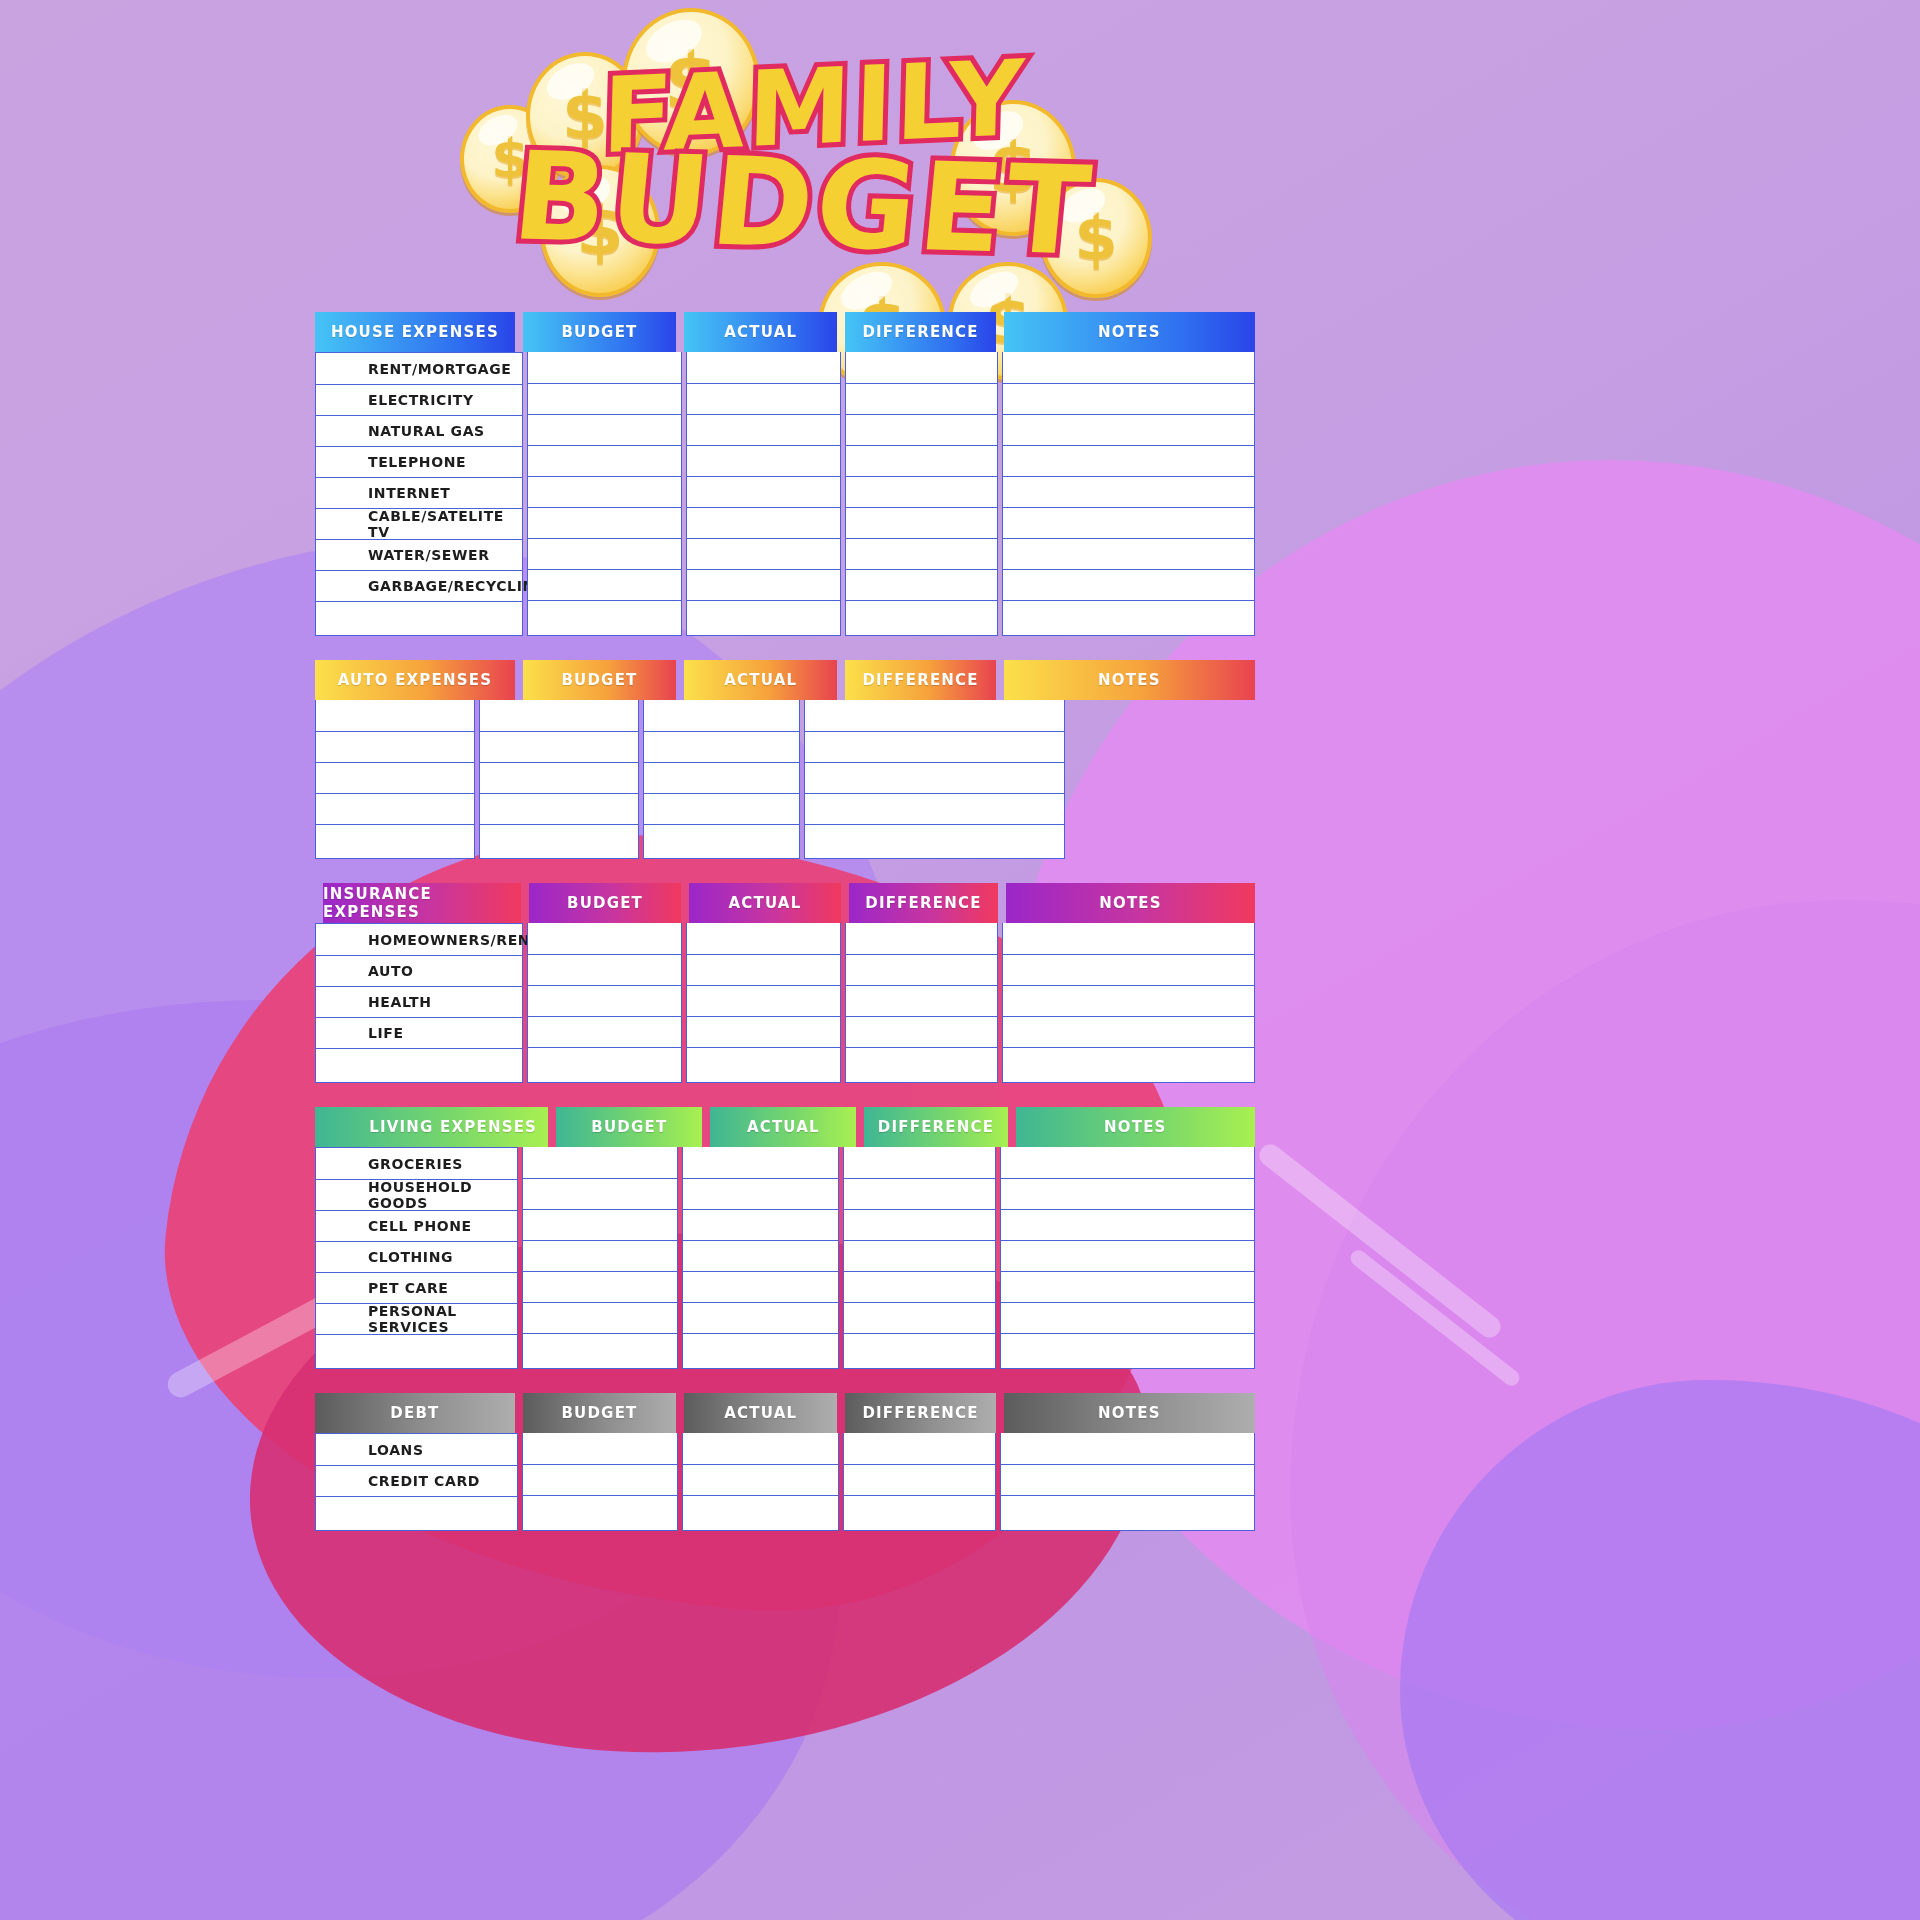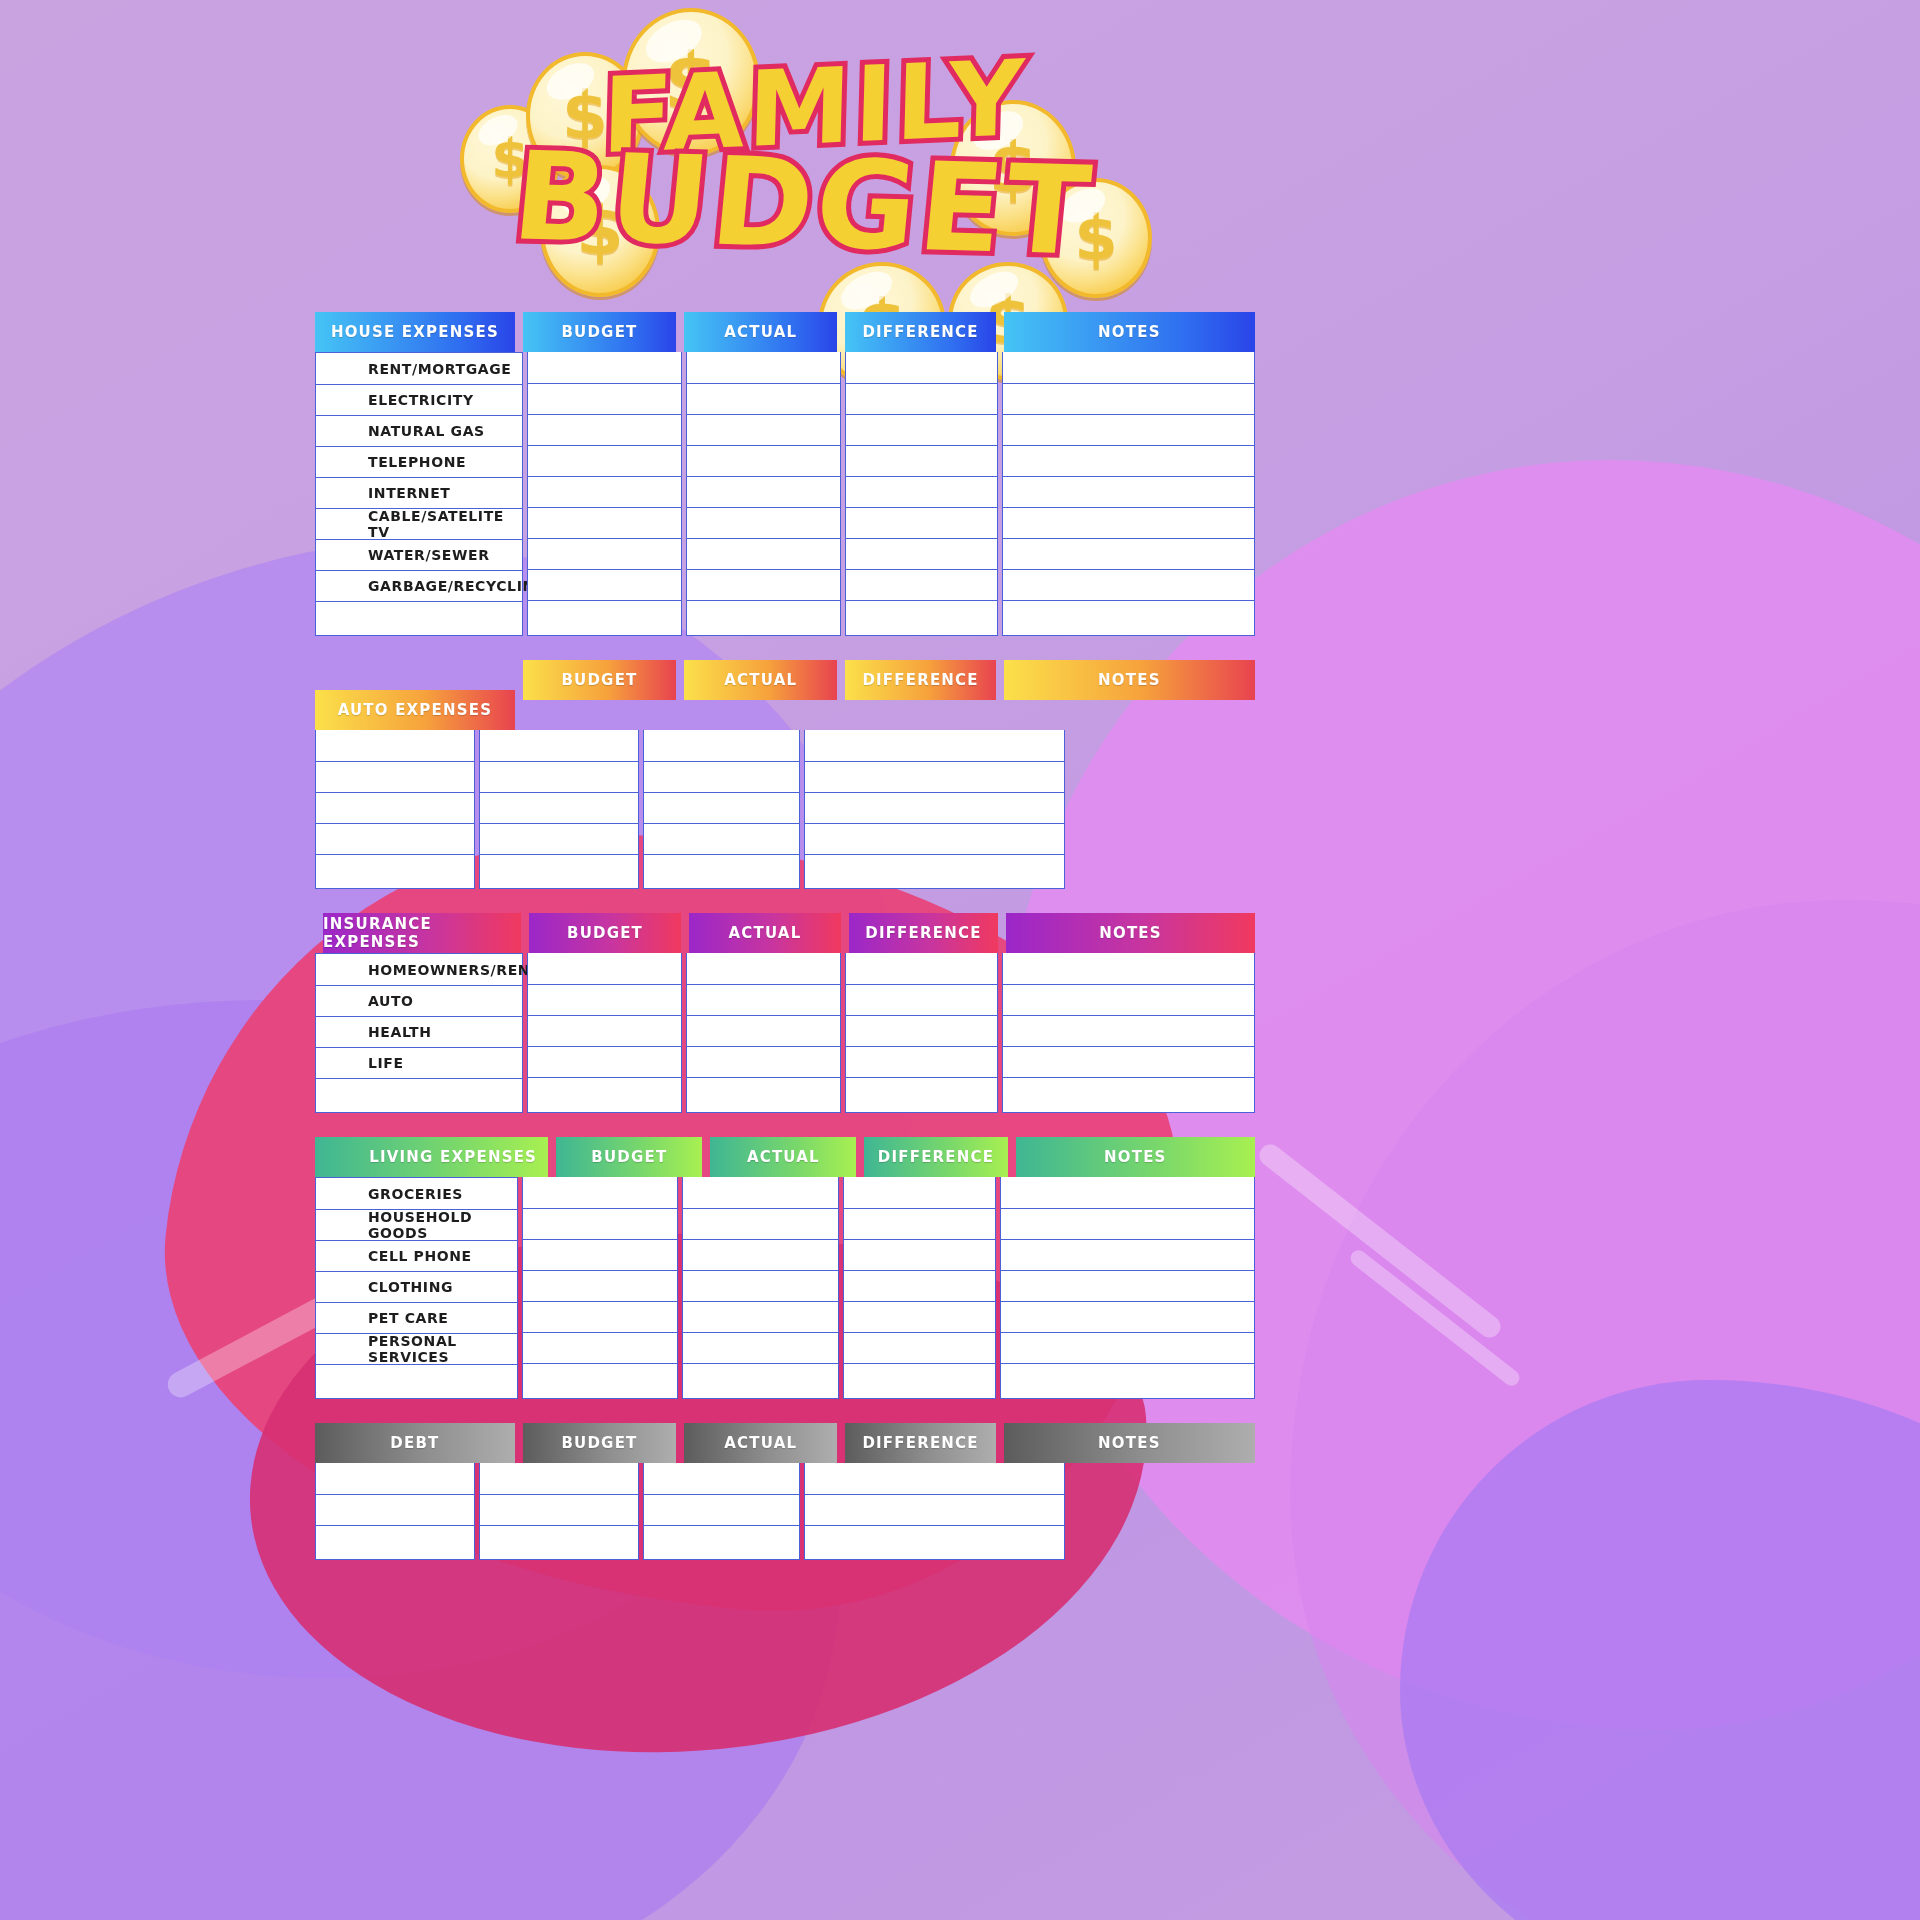--- a/index.html
+++ b/index.html
@@ -99,21 +99,21 @@
   .cat-col{border:1px solid #4a61d8;background:#fff;}
   .cat-col .cell{height:31px;border-top:1px solid #4a61d8;box-sizing:border-box;
      display:flex;align-items:center;padding-left:52px;
      font-weight:700;font-size:14px;color:#1d1d1d;letter-spacing:.6px;}
   .cat-col .cell:first-child{border-top:none;text-align:center;}
   .cell.tall{height:34px;}
 
   
   .g-house-cat{background:linear-gradient(90deg,#45c4f5 0%,#2f6ef0 72%,#2a44e8 100%);}
   .g-house{background:linear-gradient(90deg,#45c4f5 0%,#2f6ef0 72%,#2a44e8 100%);}
-  .g-auto-cat{background:linear-gradient(90deg,#fbe04a 0%,#f6a23c 55%,#e8434f 100%);margin-top:30px;}
+  .g-auto-cat{background:linear-gradient(90deg,#fbe04a 0%,#f6a23c 55%,#e8434f 100%);}
   .g-auto{background:linear-gradient(90deg,#fbe04a 0%,#f6a23c 55%,#e8434f 100%);}
   .g-ins-cat{background:linear-gradient(90deg,#9b27c9 0%,#c8359f 55%,#f0395f 100%);margin-left:8px;}
   .g-ins{background:linear-gradient(90deg,#9b27c9 0%,#c8359f 55%,#f0395f 100%);}
   .g-liv-cat{background:linear-gradient(90deg,#3fb694 0%,#7ad86a 60%,#a8f051 100%);padding-left:43px;}
   .g-liv{background:linear-gradient(90deg,#3fb694 0%,#7ad86a 60%,#a8f051 100%);}
   .g-debt-cat{background:linear-gradient(90deg,#5c5c5c 0%,#8e8e8e 55%,#aeaeae 100%);}
   .g-debt{background:linear-gradient(90deg,#5c5c5c 0%,#8e8e8e 55%,#aeaeae 100%);}
 </style>
 </head>
 <body>
@@ -373,20 +373,25 @@
       </div>
       <div class="sheet">
         <div class="hdr-row">
           <div class="hdr col-cat g-debt-cat">DEBT</div>
           <div class="hdr col-bud g-debt">BUDGET</div>
           <div class="hdr col-act g-debt">ACTUAL</div>
           <div class="hdr col-dif g-debt">DIFFERENCE</div>
           <div class="hdr col-not g-debt">NOTES</div>
         </div>
         <div class="body-row">
+          <div class="cat-col col-cat">
+            <div class="cell">LOANS</div>
+            <div class="cell">CREDIT CARD</div>
+            <div class="cell tall"></div>
+          </div>
           <div class="cellcol col-bud">
             <div class="cell"></div>
             <div class="cell"></div>
             <div class="cell tall"></div>
           </div>
           <div class="cellcol col-act">
             <div class="cell"></div>
             <div class="cell"></div>
             <div class="cell tall"></div>
           </div>

